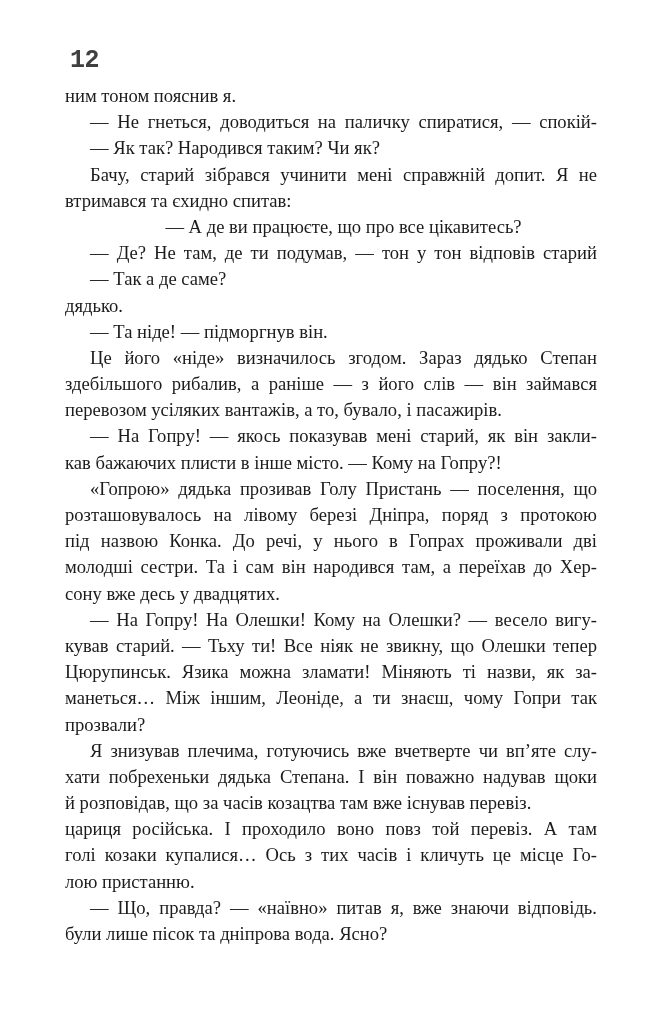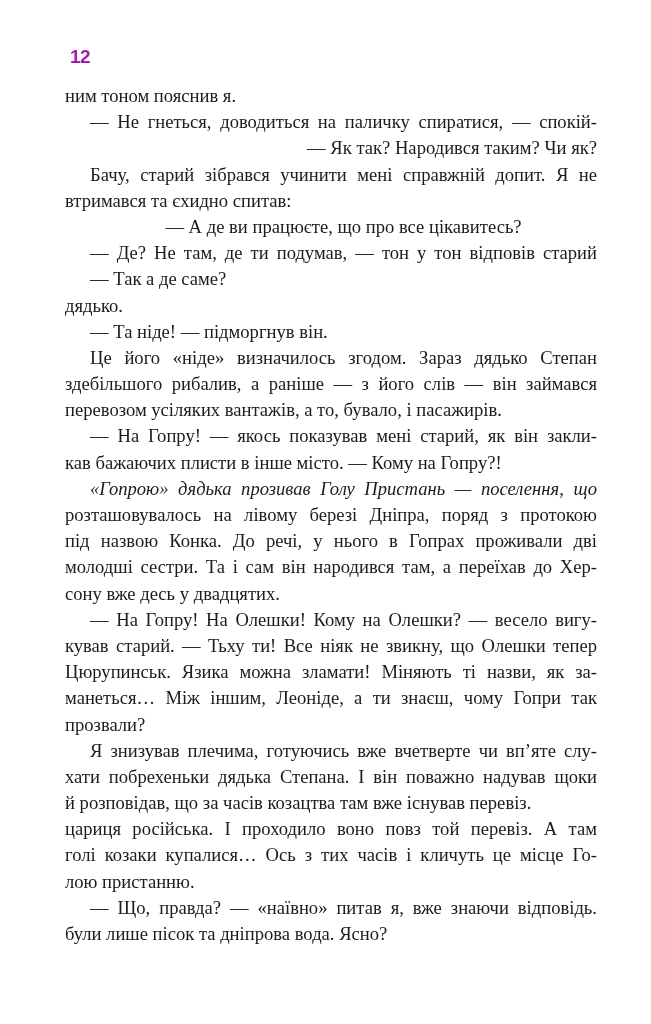--- a/index.html
+++ b/index.html
@@ -2,53 +2,53 @@
 <html><head>
 <meta charset="utf-8">
 <style>
   html, body { margin: 0; padding: 0; }
   body {
     width: 651px; height: 1024px; background: #ffffff; overflow: hidden;
     position: relative;
   }
   .page-number {
     position: absolute; left: 70px; top: 46px;
-    font-family: Liberation Sans, sans-serif; font-weight: bold;
-    font-size: 19px; color: #a21caf; letter-spacing: -0.5px;
+    font-family: Liberation Mono, monospace; font-weight: bold;
+    font-size: 25px; color: #404040; letter-spacing: -0.5px;
   }
   .body-text {
     position: absolute; left: 65px; top: 83px; width: 532px;
     font-family: "Liberation Serif", serif; font-size: 18.6px;
     line-height: 26.2px; color: #1c1c1c;
   }
   .line { display: block; white-space: nowrap; height: 26.2px; }
   .line.justify { text-align: justify; text-align-last: justify; }
 </style>
 </head>
 <body>
 
 <div class="page-number">12</div>
 
 <div class="body-text" id="body-text">
     <span class="line">ним тоном пояснив я.</span>
     <span class="line justify" style="padding-left: 25px;">— Не гнеться, доводиться на паличку спиратися, — спокій-</span>
-    <span class="line" style="padding-left: 25px; text-align: right;">— Як так? Народився таким? Чи як?</span>
+    <span class="line" style="padding-left: 25px;">— Як так? Народився таким? Чи як?</span>
     <span class="line justify" style="padding-left: 25px;">Бачу, старий зібрався учинити мені справжній допит. Я не</span>
     <span class="line">втримався та єхидно спитав:</span>
     <span class="line" style="padding-left: 25px; text-align: center;">— А де ви працюєте, що про все цікавитесь?</span>
     <span class="line justify" style="padding-left: 25px;">— Де? Не там, де ти подумав, — тон у тон відповів старий</span>
     <span class="line" style="padding-left: 25px;">— Так а де саме?</span>
     <span class="line">дядько.</span>
     <span class="line" style="padding-left: 25px;">— Та ніде! — підморгнув він.</span>
     <span class="line justify" style="padding-left: 25px;">Це його «ніде» визначилось згодом. Зараз дядько Степан</span>
     <span class="line justify">здебільшого рибалив, а раніше — з його слів — він займався</span>
     <span class="line">перевозом усіляких вантажів, а то, бувало, і пасажирів.</span>
     <span class="line justify" style="padding-left: 25px;">— На Гопру! — якось показував мені старий, як він закли-</span>
     <span class="line">кав бажаючих плисти в інше місто. — Кому на Гопру?!</span>
-    <span class="line justify" style="padding-left: 25px; font-style: italic;">«Гопрою» дядька прозивав Голу Пристань — поселення, що</span>
+    <span class="line justify" style="padding-left: 25px;">«Гопрою» дядька прозивав Голу Пристань — поселення, що</span>
     <span class="line justify">розташовувалось на лівому березі Дніпра, поряд з протокою</span>
     <span class="line justify">під назвою Конка. До речі, у нього в Гопрах проживали дві</span>
     <span class="line justify">молодші сестри. Та і сам він народився там, а переїхав до Хер-</span>
     <span class="line">сону вже десь у двадцятих.</span>
     <span class="line justify" style="padding-left: 25px;">— На Гопру! На Олешки! Кому на Олешки? — весело вигу-</span>
     <span class="line justify">кував старий. — Тьху ти! Все ніяк не звикну, що Олешки тепер</span>
     <span class="line justify">Цюрупинськ. Язика можна зламати! Міняють ті назви, як за-</span>
     <span class="line justify">манеться… Між іншим, Леоніде, а ти знаєш, чому Гопри так</span>
     <span class="line">прозвали?</span>
     <span class="line justify" style="padding-left: 25px;">Я знизував плечима, готуючись вже вчетверте чи вп’яте слу-</span>

